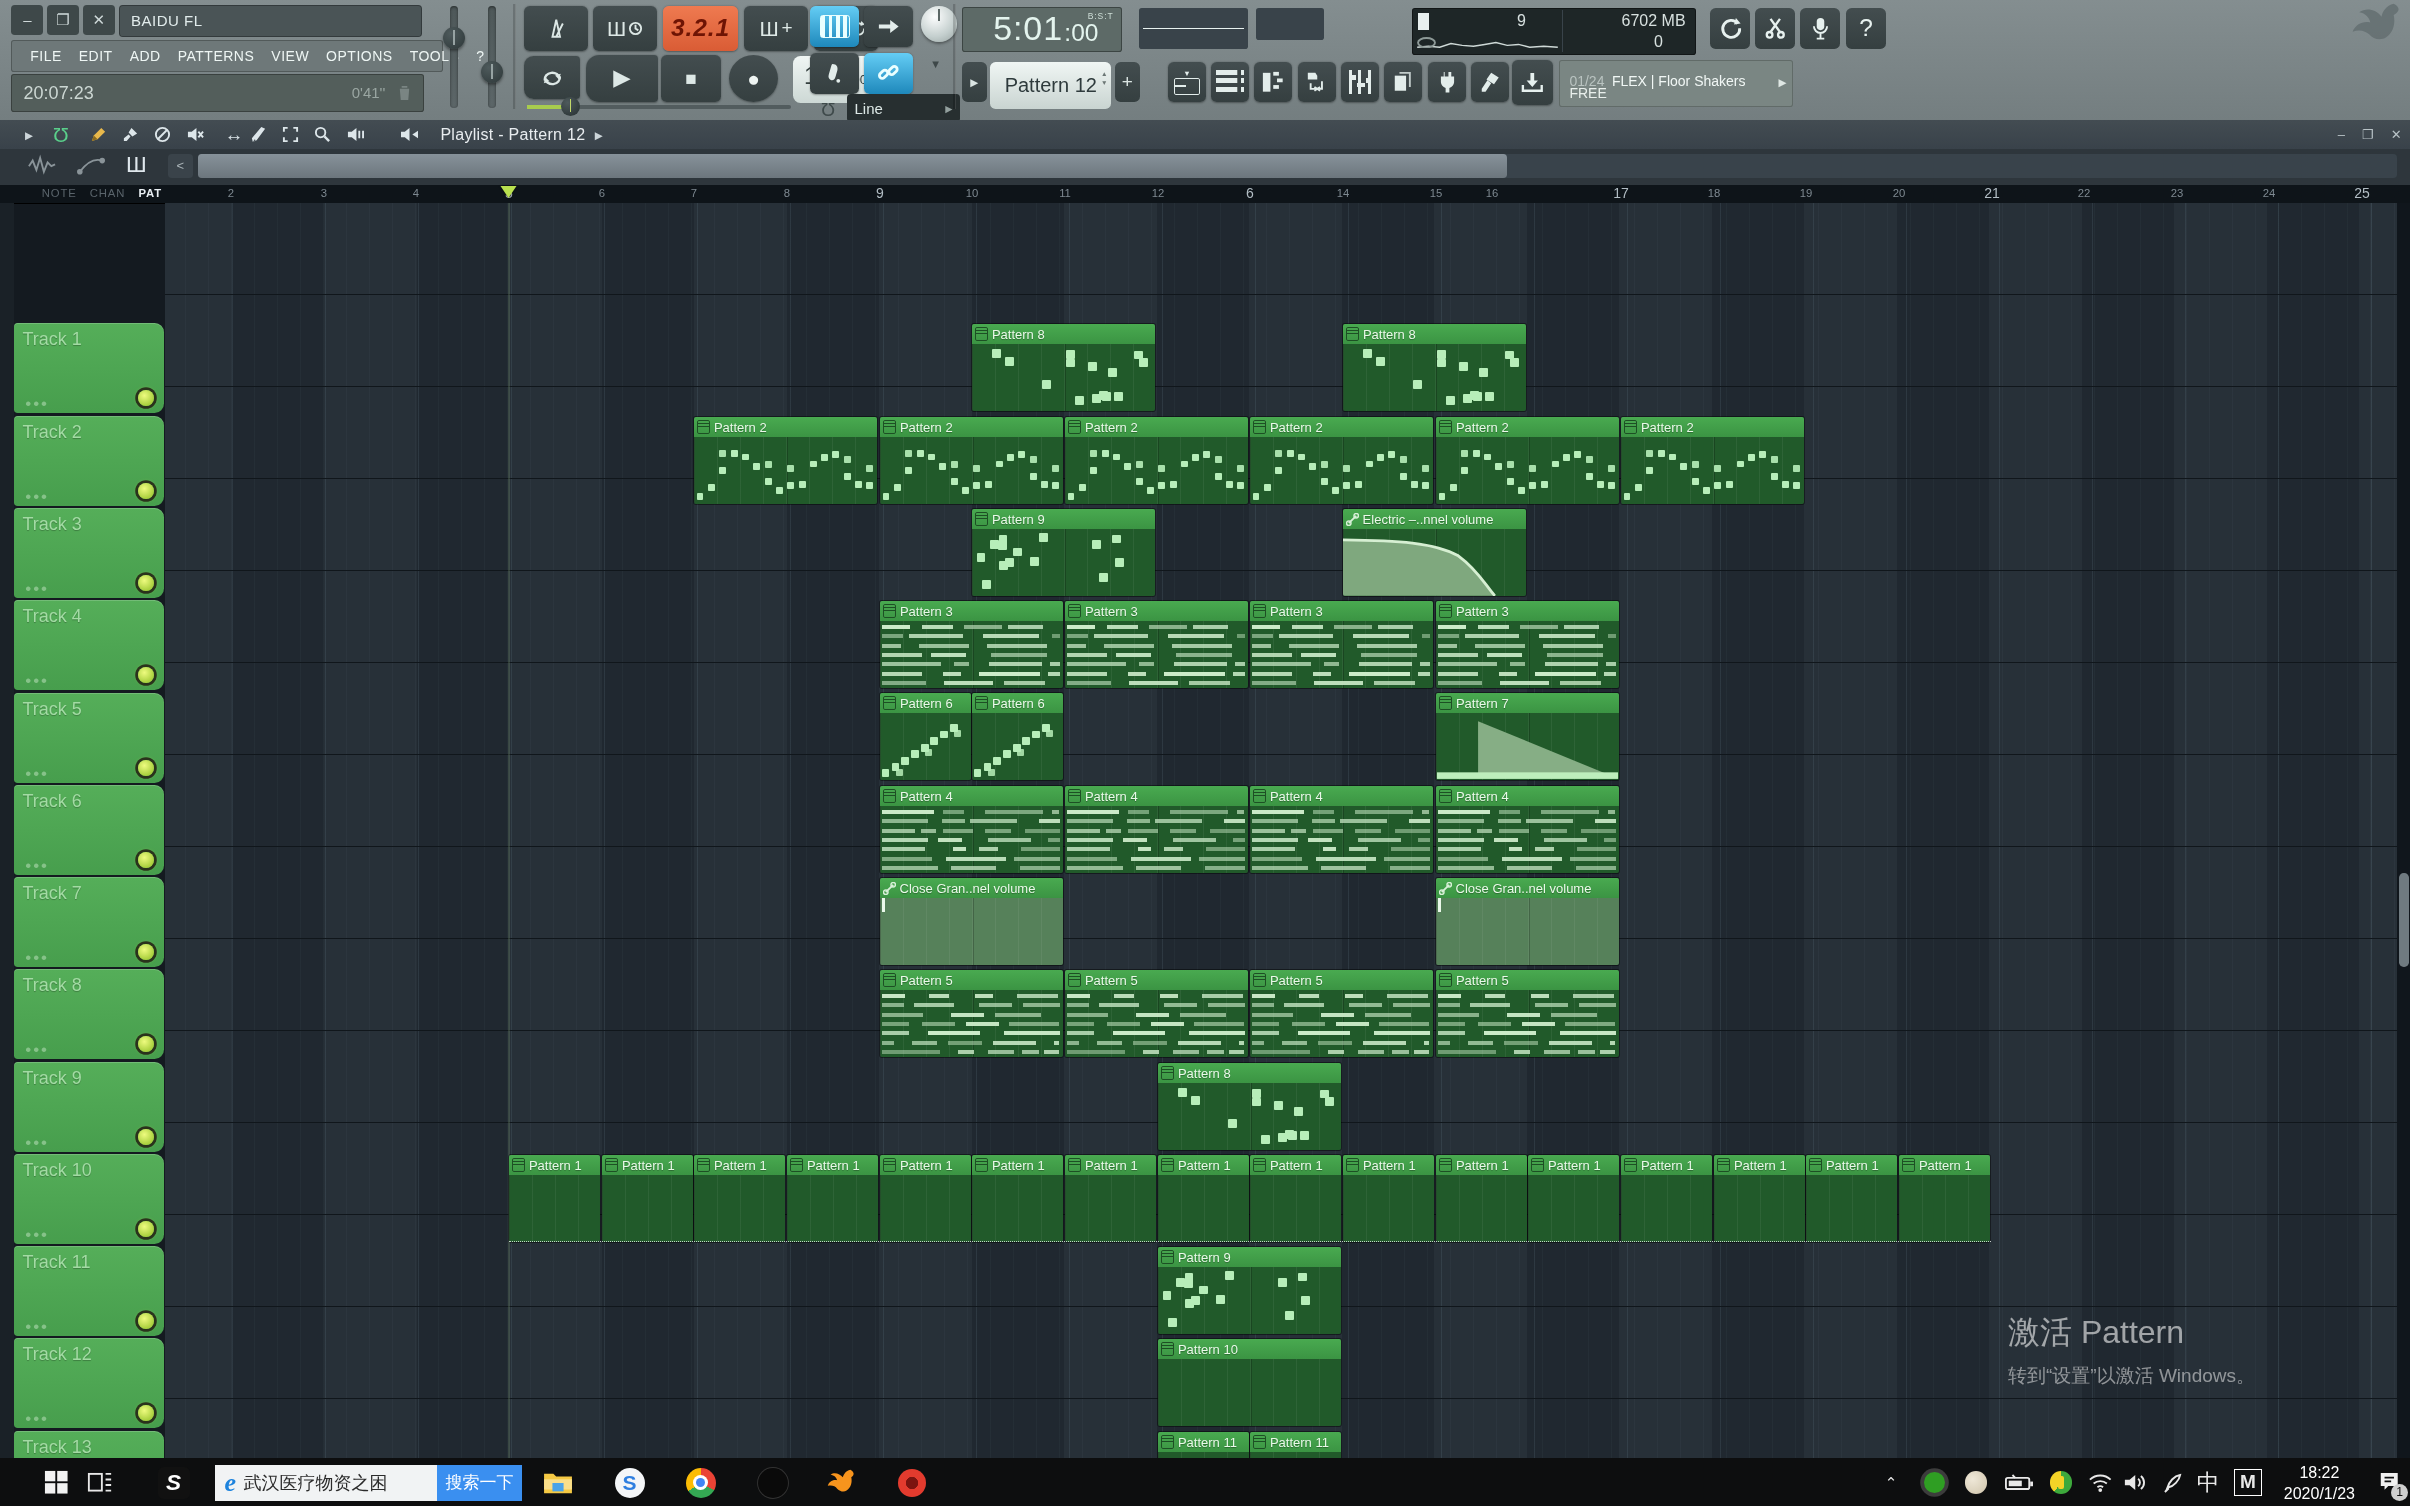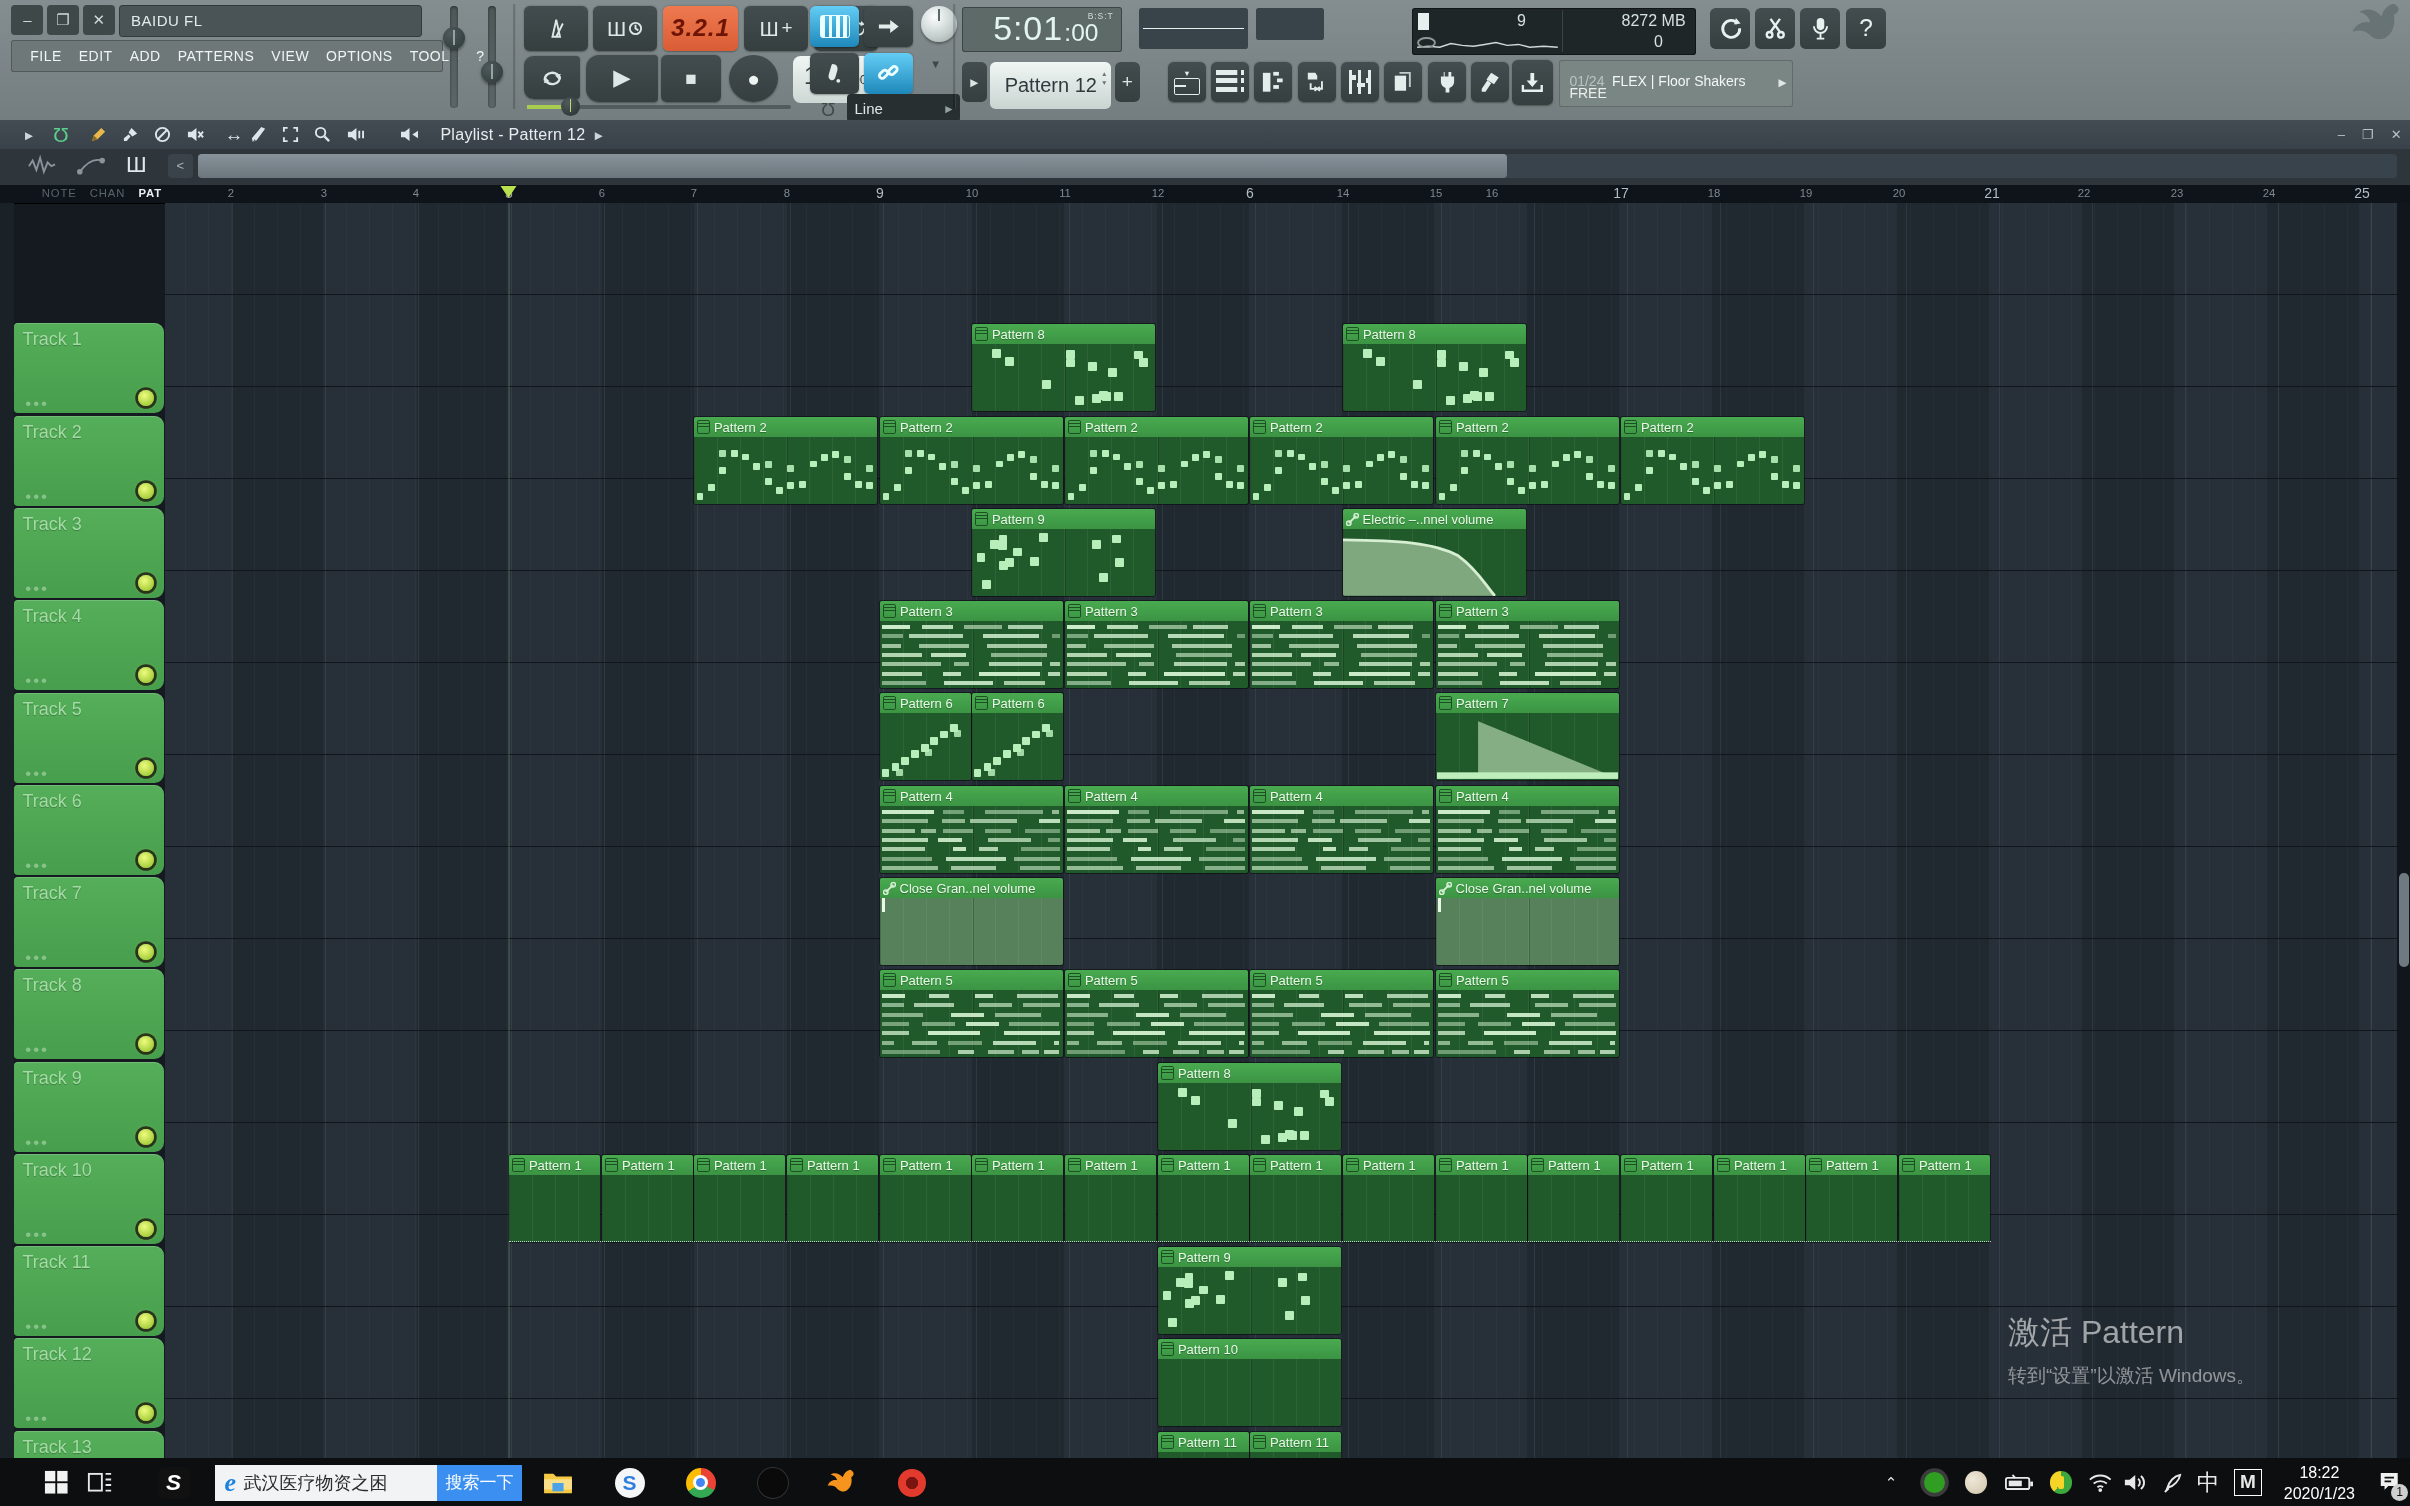--- a/index.html
+++ b/index.html
@@ -136,20 +136,27 @@
     <div id="menubar">
         <span class="menu-item">FILE</span>
         <span class="menu-item">EDIT</span>
         <span class="menu-item">ADD</span>
         <span class="menu-item">PATTERNS</span>
         <span class="menu-item">VIEW</span>
         <span class="menu-item">OPTIONS</span>
         <span class="menu-item">TOOLS</span>
         <span class="menu-item">?</span>
       </div>
+    <div id="timepanel">
+      <div id="tp-elapsed">20:07:23</div>
+      <div id="tp-len">0'41''</div>
+      <svg class="trash" width="15" height="17" viewBox="0 0 16 18">
+          <path fill="#9aa6a4" d="M3 5h10l-1 12H4L3 5zm2-3h6v2H5z"></path>
+        </svg>
+    </div>
 
     <div class="vslider" style="left:450px;">
         <div class="sknob" style="top:21px;"></div>
       </div>
     <div class="vslider" style="left:488px;">
         <div class="sknob" style="top:55px;"></div>
       </div>
 
     <div class="tb-sep" style="left:513px;"></div>
 
@@ -315,21 +322,21 @@
         </svg>
     </div>
 
     <div id="cpu">
       <div class="bar"></div>
       <div class="v">9</div>
       <svg width="141" height="15" viewBox="0 0 150 16">
           <polyline fill="none" stroke="#cfd9d7" stroke-width="1.5" points="0,12 12,11 24,12 36,8 48,10 60,11 72,9 84,7 96,10 108,9 120,12 135,11 150,12"></polyline>
         </svg>
       <div class="div"></div>
-      <div class="mem">8272 MB</div>
+      <div class="mem">6702 MB</div>
       <div class="poly">0</div>
       <svg style="position:absolute;right:7.5px;bottom:5.6px;" width="19" height="11.3" viewBox="0 0 20 12">
           <ellipse cx="10" cy="6" rx="9" ry="5" fill="none" stroke="#8d9997" stroke-width="2"></ellipse>
         </svg>
     </div>
 
     <div class="rbtn" style="left:1710px;">
       <svg width="24.5" height="24.5" viewBox="0 0 26 26">
           <path fill="none" stroke="#e7f1ef" stroke-width="3" d="M21 8a9 9 0 1 0 2 5"></path>
           <path fill="#e7f1ef" d="M19 2l5 6-7 1z"></path>

